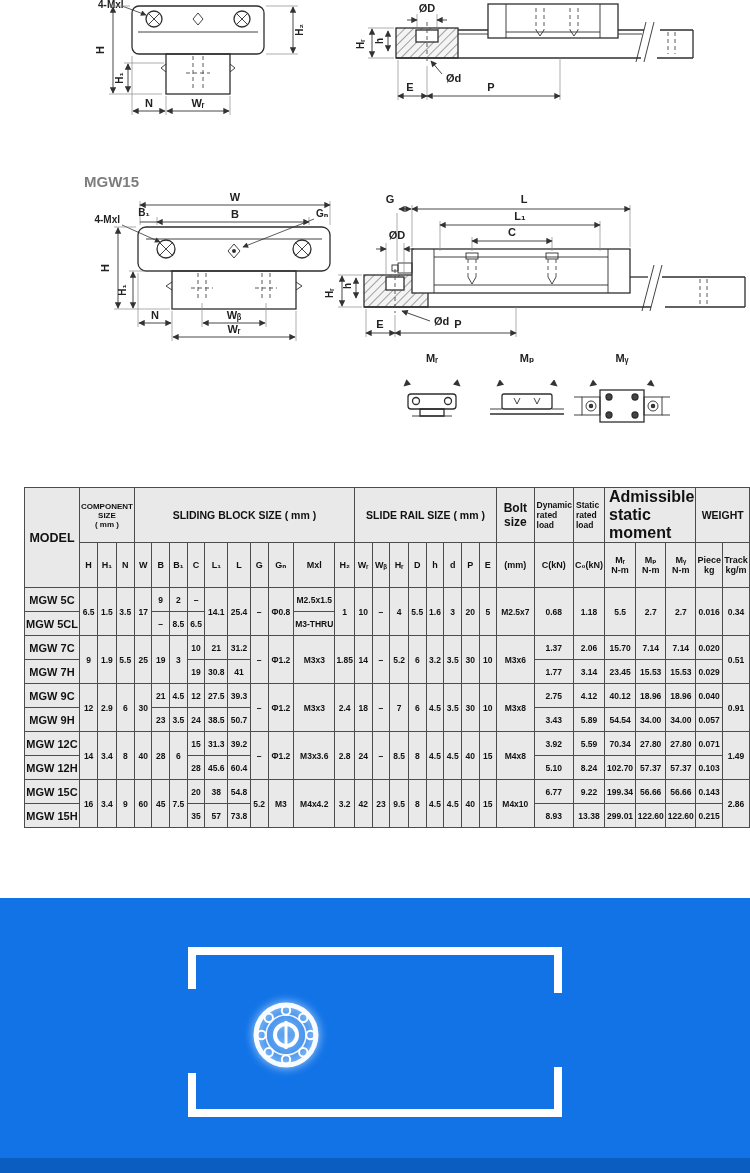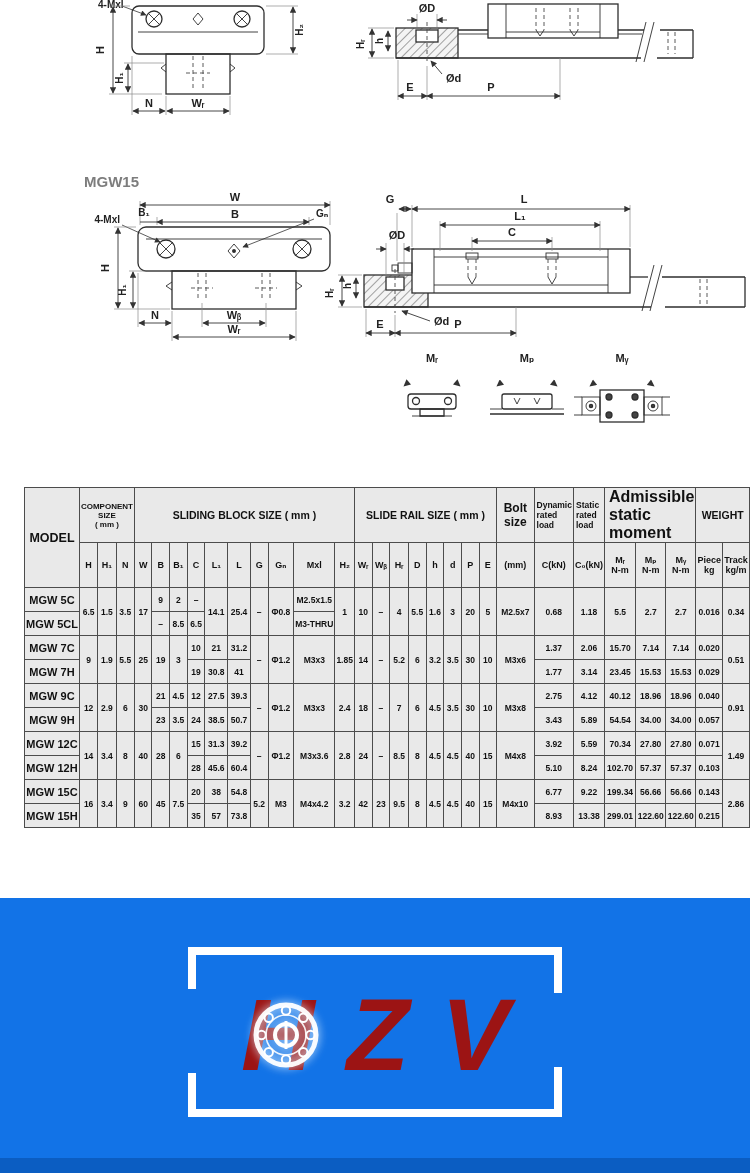--- a/index.html
+++ b/index.html
@@ -651,21 +651,20 @@
 
   <div class="footer" style="background: rgb(18, 115, 231);">
 
     <div class="fbar" style="left:188px;top:49px;width:374px;height:8px"></div>
     <div class="fbar" style="left:188px;top:211px;width:374px;height:8px"></div>
     <div class="fbar" style="left:188px;top:49px;width:8px;height:42px"></div>
     <div class="fbar" style="left:554px;top:49px;width:8px;height:46px"></div>
     <div class="fbar" style="left:188px;top:175px;width:8px;height:44px"></div>
     <div class="fbar" style="left:554px;top:169px;width:8px;height:50px"></div>
 
-    <div class="logo" style="color: rgb(156, 20, 20);">HZV</div>
 
     <svg class="bearing" width="78" height="78" viewBox="0 0 78 78">
       <g stroke="#fff" fill="none">
         <circle cx="39" cy="39" r="30" stroke-width="5" opacity=".95"></circle>
         <circle cx="39" cy="39" r="20" stroke-width="1.6" opacity=".9"></circle>
         <circle cx="39" cy="14.5" r="4.2" stroke-width="2"></circle>
           <circle cx="39" cy="63.5" r="4.2" stroke-width="2"></circle>
         <circle cx="14.5" cy="39" r="4.2" stroke-width="2"></circle>
           <circle cx="63.5" cy="39" r="4.2" stroke-width="2"></circle>
         <circle cx="21.7" cy="21.7" r="4.2" stroke-width="2"></circle>

